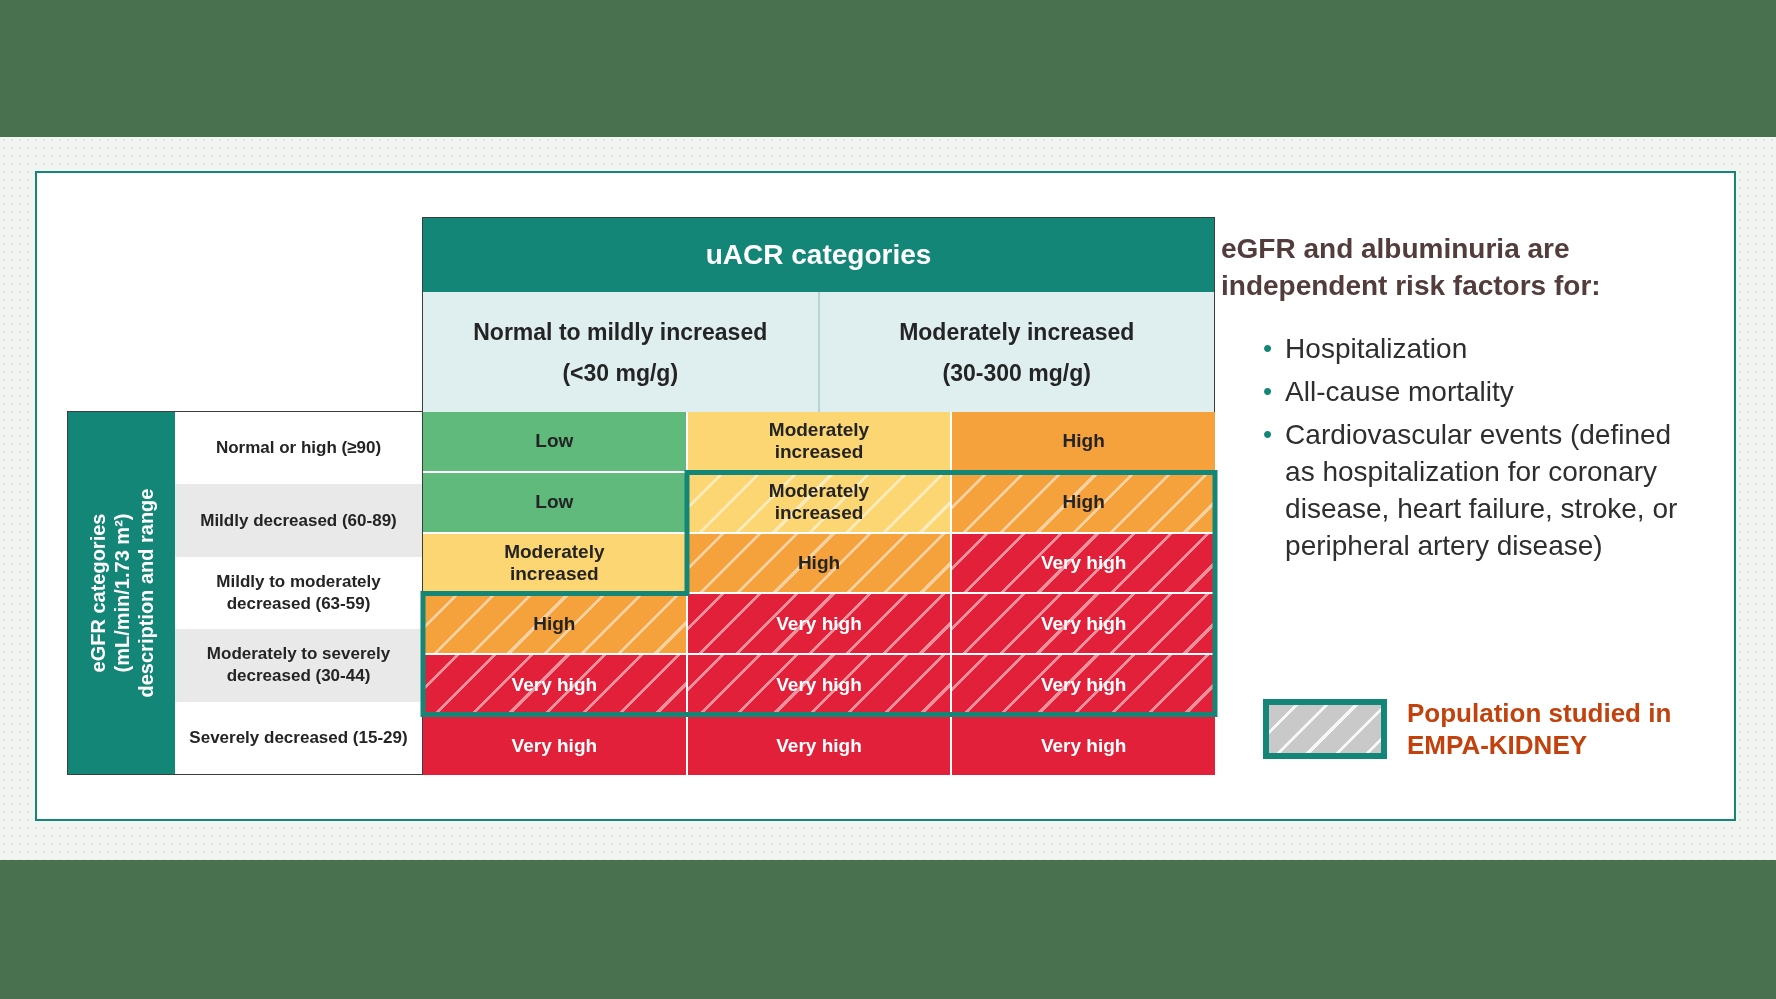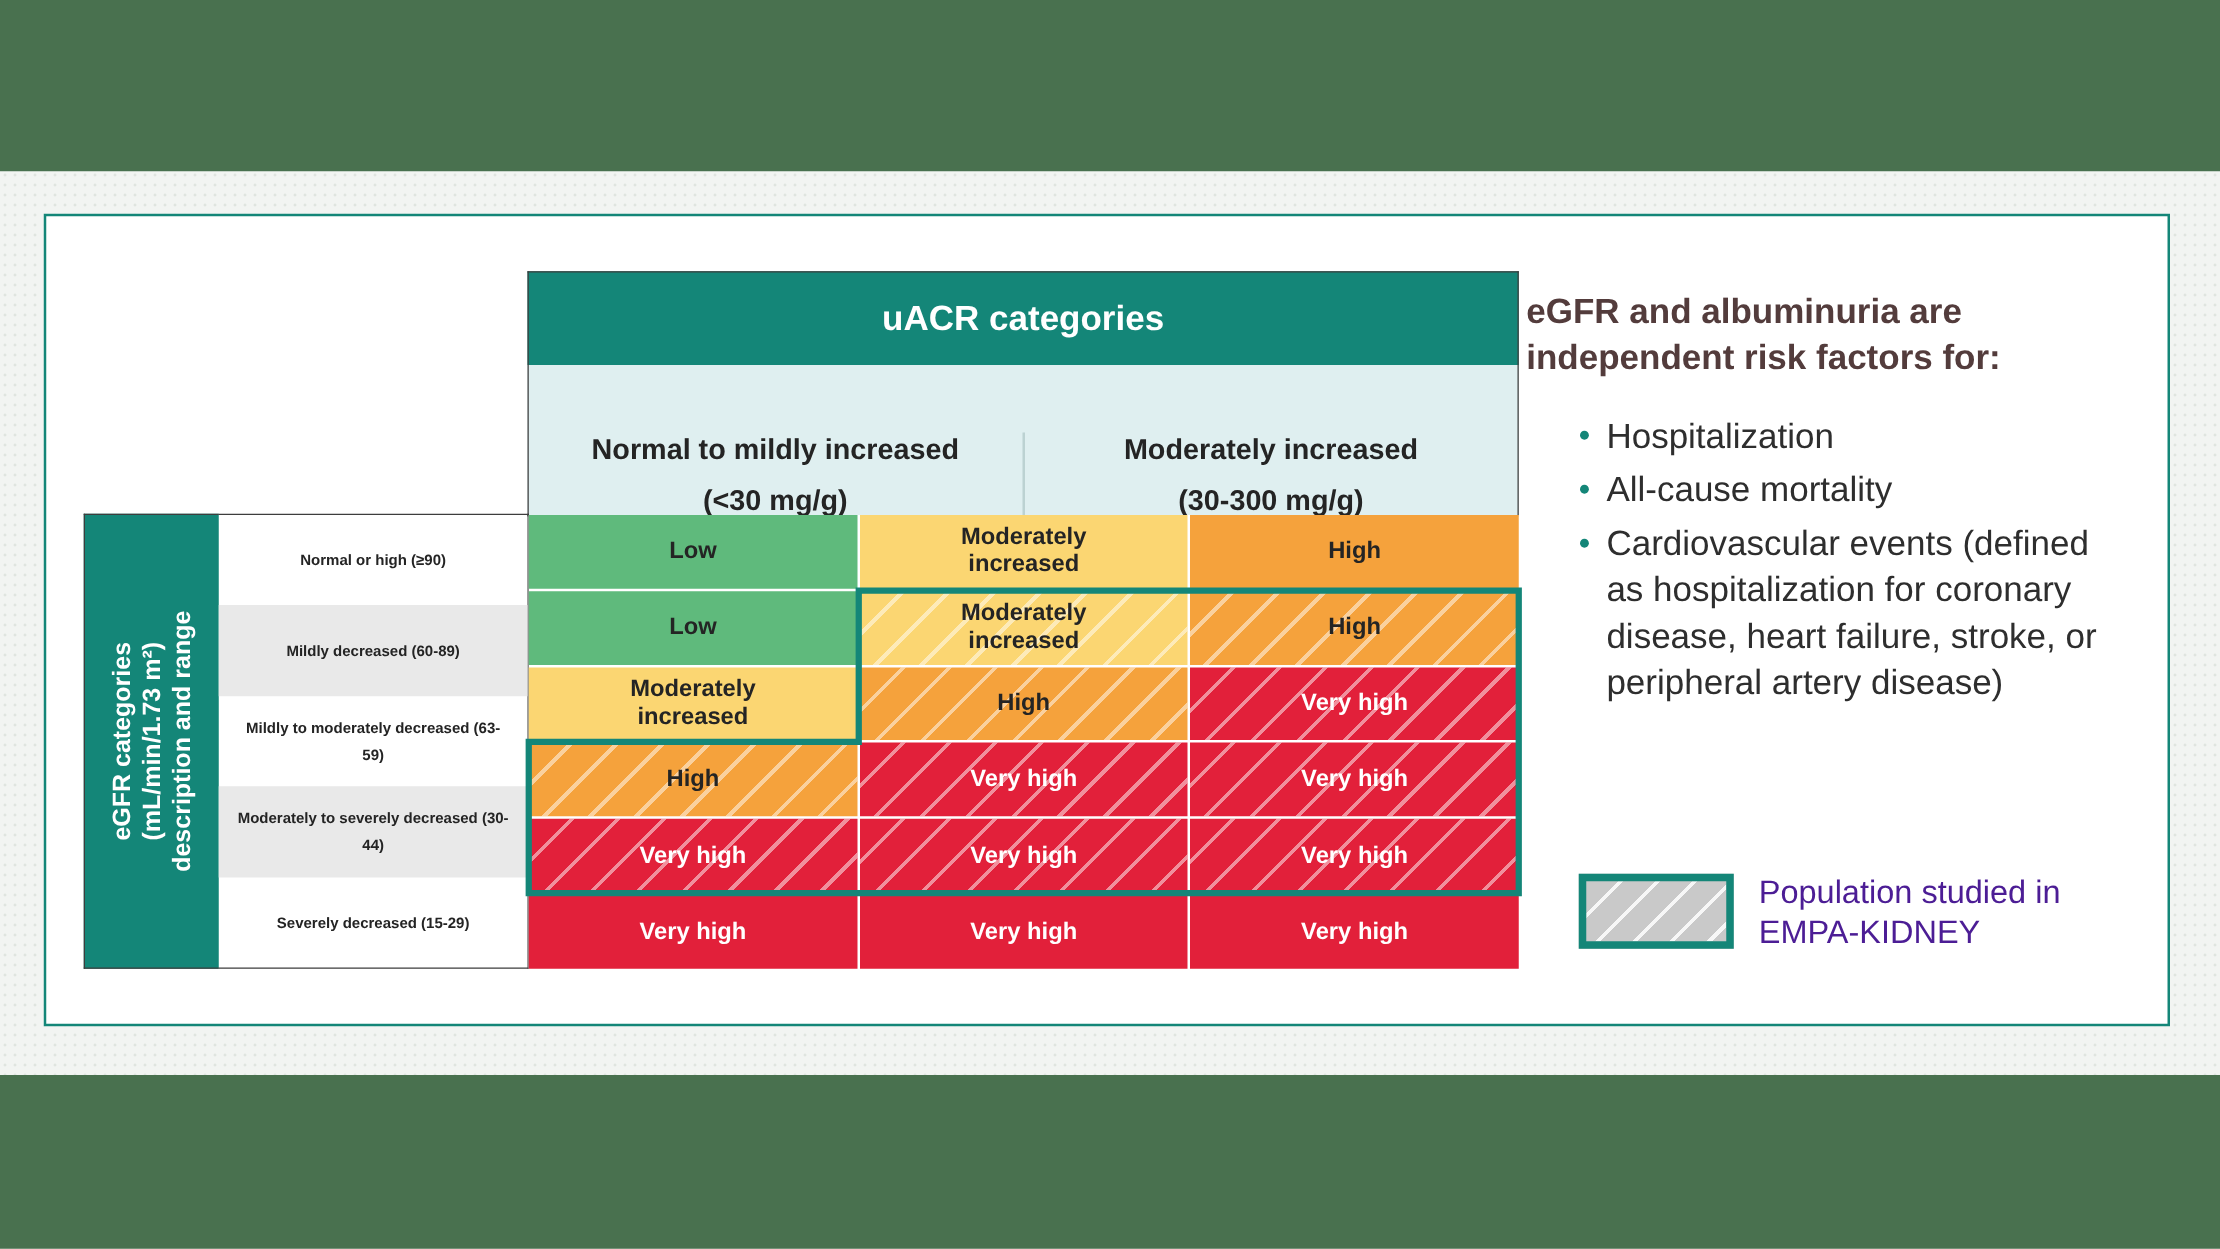--- a/index.html
+++ b/index.html
@@ -23,21 +23,20 @@
     position:absolute;left:422px;top:217px;width:793px;height:75px;
     background:#148678;border:1px solid #3D3D3D;border-bottom:none;box-sizing:border-box;
     color:#fff;text-align:center;display:flex;flex-direction:column;justify-content:center;gap:14px;
   }
   .uacr-title{font-size:28px;font-weight:bold;line-height:30px;}
   .uacr-subtitle{font-size:21px;line-height:23px;}
   .col-headers{
     position:absolute;left:422px;top:292px;width:793px;height:121px;
     background:#DFEFF0;border:1px solid #3D3D3D;border-top:none;box-sizing:border-box;
     display:flex;
-    align-items:flex-end;
   }
   .col-header{
     flex:1;display:flex;flex-direction:column;justify-content:center;align-items:center;
     gap:15px;text-align:center;padding:0 14px;box-sizing:border-box;
   }
   .col-header + .col-header{border-left:2px solid #BCD2D2;}
   .col-label{font-size:23px;font-weight:bold;line-height:27px;color:#242424;}
   .col-range{font-size:23px;font-weight:bold;line-height:24px;color:#242424;}
   
   .egfr-bar{
@@ -49,21 +48,21 @@
     transform:translate(-50%,-50%) rotate(-90deg);
     text-align:center;color:#fff;font-weight:bold;font-size:20px;line-height:24px;
   }
   .row-labels{
     position:absolute;left:175px;top:411px;width:248px;height:364px;
     border:1px solid #3D3D3D;border-left:none;box-sizing:border-box;
     display:flex;flex-direction:column;
   }
   .row-label{
     flex:1;display:flex;align-items:center;justify-content:center;text-align:center;
-    font-size:12px;font-weight:bold;line-height:22px;padding:0 14px;color:#242424;
+    font-size:17px;font-weight:bold;line-height:22px;padding:0 14px;color:#242424;
   }
   .row-label.alt{background:#E9E9E9;}
   
   .grid{
     position:absolute;left:423px;top:412px;width:792px;height:363px;
     display:grid;grid-template-columns:repeat(3,1fr);grid-template-rows:repeat(6,1fr);
     gap:2px;background:#FFFFFF;
   }
   .cell{
     display:flex;align-items:center;justify-content:center;text-align:center;
@@ -102,21 +101,21 @@
     position:absolute;left:1263px;top:697px;display:flex;align-items:center;gap:20px;
   }
   .legend-swatch{
     width:112px;height:48px;border:6px solid #148678;
     background-color:#C9C9C9;
     background-image:repeating-linear-gradient(135deg,
       rgba(255,255,255,0) 0px, rgba(255,255,255,0) 18px,
       rgba(255,255,255,0.85) 18px, rgba(255,255,255,0.85) 21px);
   }
   .legend-label{
-    width:280px;font-size:26px;font-weight:normal;line-height:32px;color:#4c1d95;
+    width:280px;font-size:26px;font-weight:bold;line-height:32px;color:#c2410c;
   }
 </style>
 </head>
 <body>
 
 <div class="bar top"></div>
 <div class="bar bottom"></div>
 <div class="panel"></div>
 
 <div class="uacr-header">

